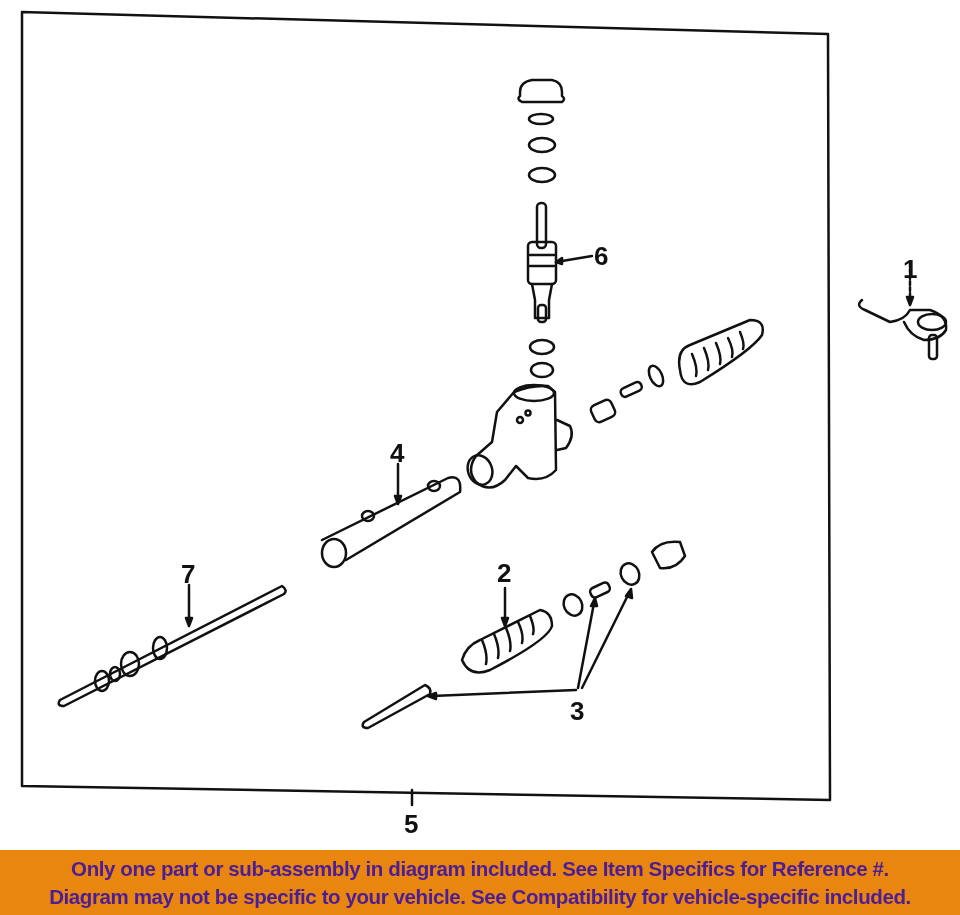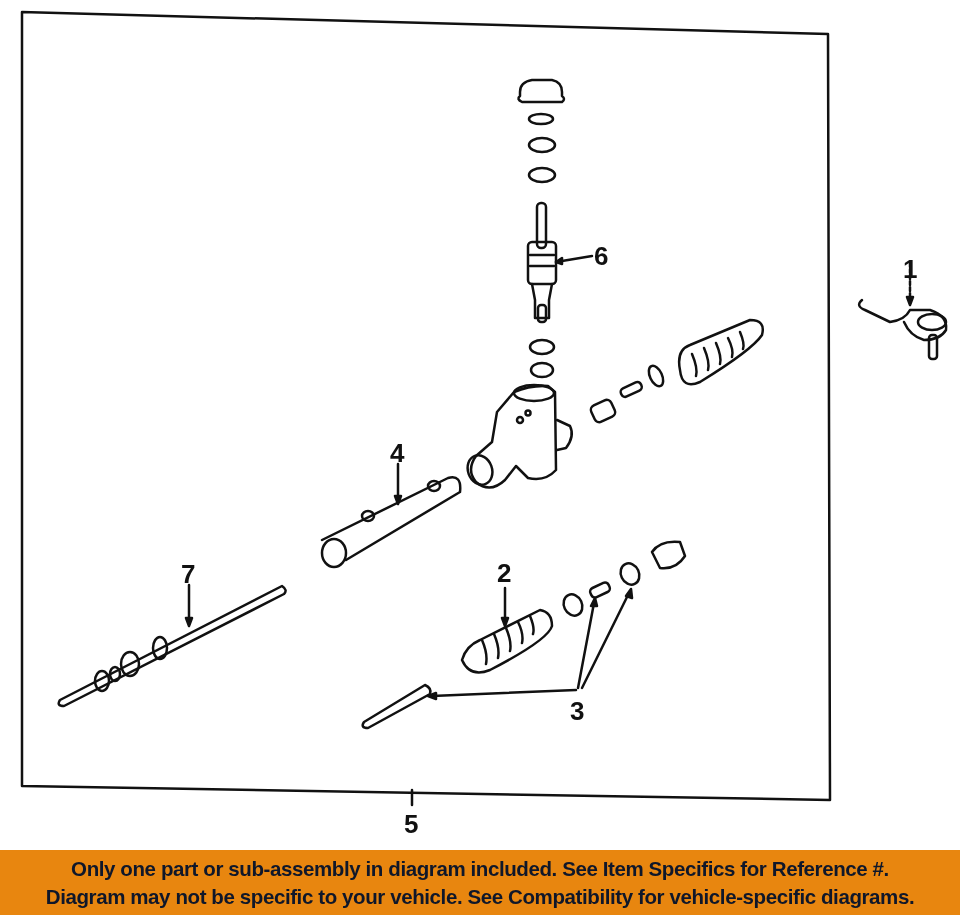--- a/index.html
+++ b/index.html
@@ -3,21 +3,21 @@
 <meta charset="utf-8">
 <style>
   html, body { margin: 0; padding: 0; background: #ffffff; }
   body { width: 960px; height: 915px; position: relative; overflow: hidden; font-family: "Liberation Sans", sans-serif; }
   #diagram { position: absolute; left: 0; top: 0; width: 960px; height: 850px; }
   .callout { font-family: "Liberation Sans Narrow", "Liberation Sans", sans-serif; font-weight: bold; font-size: 26px; fill: #111; }
   .banner {
     position: absolute; left: 0; top: 850px; width: 960px; height: 65px;
     background: #e8860f;
     display: flex; flex-direction: column; justify-content: center; align-items: center;
-    color: #0f172a; font-weight: bold; font-size: 20.5px; line-height: 28px;
+    color: #4c1d95; font-weight: bold; font-size: 20.5px; line-height: 28px;
     letter-spacing: -0.4px;
   }
   .banner span { display: block; white-space: nowrap; }
 </style>
 </head>
 <body>
 
 <svg id="diagram" viewBox="0 0 960 850" xmlns="http://www.w3.org/2000/svg">
   <g fill="none" stroke="#111" stroke-width="2.5" stroke-linecap="round" stroke-linejoin="round">
 
@@ -112,14 +112,14 @@
   <text class="callout" x="497" y="582">2</text>
   <text class="callout" x="570" y="720">3</text>
   <text class="callout" x="390" y="462">4</text>
   <text class="callout" x="404" y="833">5</text>
   <text class="callout" x="594" y="265">6</text>
   <text class="callout" x="181" y="583">7</text>
 </svg>
 
 <div class="banner">
   <span>Only one part or sub-assembly in diagram included. See Item Specifics for Reference #.</span>
-  <span>Diagram may not be specific to your vehicle. See Compatibility for vehicle-specific diagrams.</span>
+  <span>Diagram may not be specific to your vehicle. See Compatibility for vehicle-specific included.</span>
 </div>
 
 </body></html>

